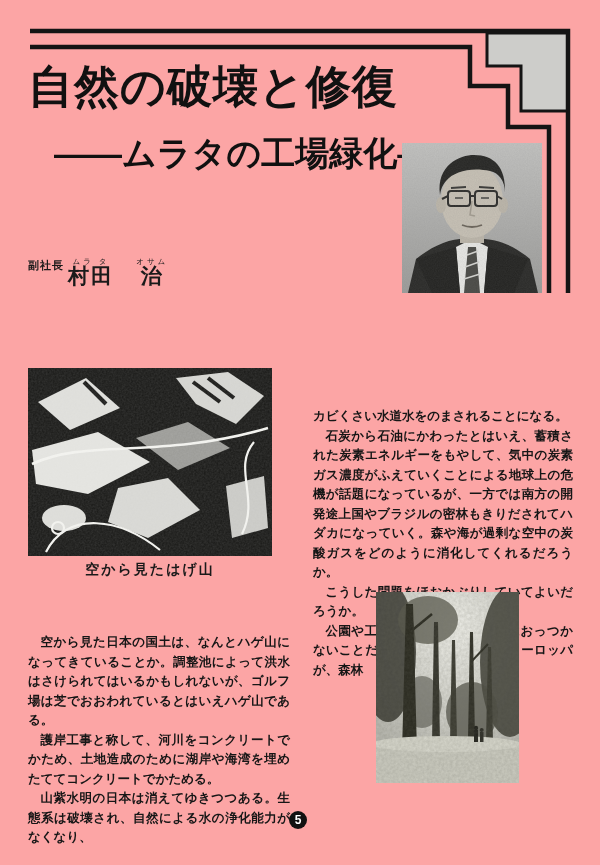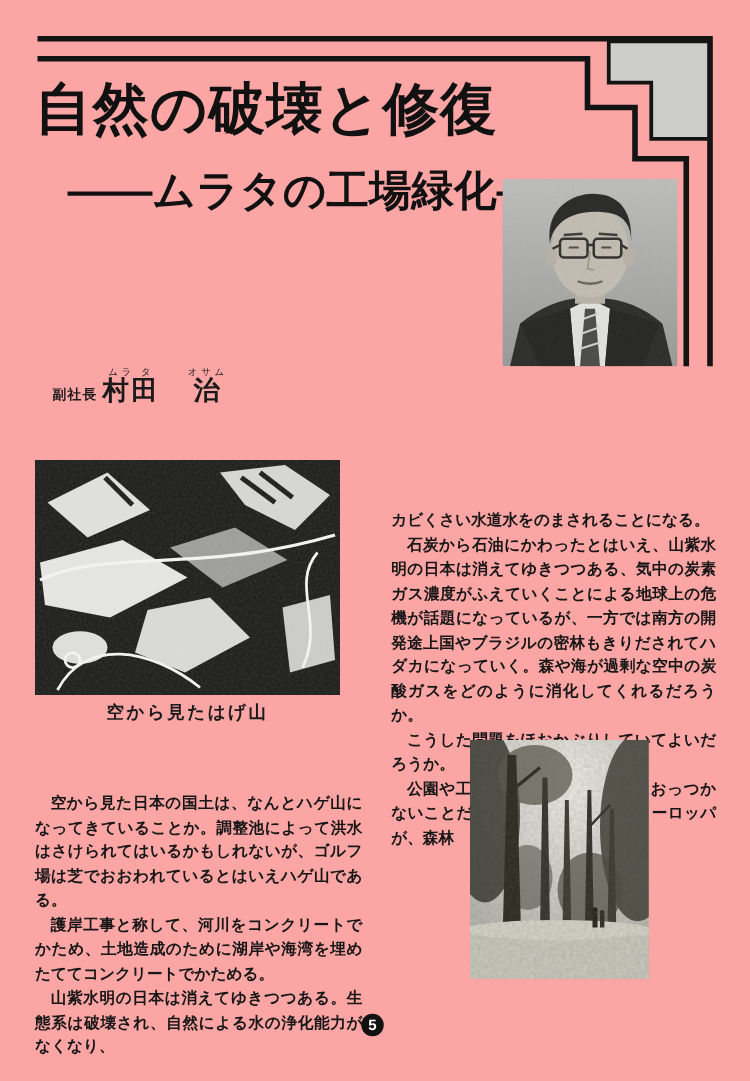--- a/index.html
+++ b/index.html
@@ -17,21 +17,21 @@
     font-size:45px;font-weight:900;letter-spacing:1px;line-height:1.1;
     color:#111;
   }
   .subtitle{
     position:absolute;left:54px;top:133px;width:360px;
     font-family:"Liberation Sans", sans-serif;
     font-size:34px;font-weight:900;letter-spacing:0px;line-height:1.2;
     color:#111;white-space:nowrap;
   }
   
-  .author{position:absolute;left:42px;top:258px;height:40px;display:flex;align-items:flex-end;margin-top:28px;}
+  .author{position:absolute;left:28px;top:258px;height:40px;display:flex;}
   .author .role{font-size:11px;font-weight:bold;padding-bottom:3px;margin-right:4px;letter-spacing:1px;}
   .author ruby{ruby-position:over;font-size:21px;font-weight:600;letter-spacing:2px;}
   .author ruby rt{font-size:7.5px;font-weight:normal;letter-spacing:3px;text-align:center;}
   .author .gap{width:15px;}
   
   .portrait{position:absolute;left:402px;top:143px;width:140px;height:150px;}
   
   .body-text{
     font-size:12.5px;line-height:19.5px;text-align:justify;
     word-break:break-all;font-weight:600;color:#161616;margin-top:47px;
@@ -160,21 +160,21 @@
   <div class="aerial-caption">空から見たはげ山</div>
 
   <div class="body-text left-col-text">
     <p>空から見た日本の国土は、なんとハゲ山になってきていることか。調整池によって洪水はさけられてはいるかもしれないが、ゴルフ場は芝でおおわれているとはいえハゲ山である。</p>
     <p>護岸工事と称して、河川をコンクリートでかため、土地造成のために湖岸や海湾を埋めたててコンクリートでかためる。</p>
     <p>山紫水明の日本は消えてゆきつつある。生態系は破壊され、自然による水の浄化能力がなくなり、</p>
   </div>
 
   <div class="body-text right-col-text">
     <p class="no-indent">カビくさい水道水をのまされることになる。</p>
-    <p>石炭から石油にかわったとはいえ、山紫水明の日本は消えてゆきつつある、気中の炭素ガス濃度がふえていくことによる地球上の危機が話題になっているが、一方では南方の開発途上国やブラジルの密林もきりだされてハダカになっていく。森や海が過剰な空中の炭酸ガスをどのように消化してくれるだろうか。</p>
+    <p>石炭から石油にかわったとはいえ、蓄積された炭素エネルギーをもやして、気中の炭素ガス濃度がふえていくことによる地球上の危機が話題になっているが、一方では南方の開発途上国やブラジルの密林もきりだされてハダカになっていく。森や海が過剰な空中の炭酸ガスをどのように消化してくれるだろうか。</p>
     <p>こうした問題をほおかぶりしていてよいだろうか。</p>
     <p>公園や工場・住宅の緑地の力ではおっつかないことだといわれてはいるが、ヨーロッパが、森林</p>
   </div>
 
   <svg class="forest" viewBox="0 0 143 191">
     <defs>
       <radialGradient id="sky" cx="0.55" cy="0.18" r="0.75">
         <stop offset="0" stop-color="#f2f2ec"></stop>
           <stop offset="0.55" stop-color="#d6d6cf"></stop>
           <stop offset="1" stop-color="#b9b9b1"></stop>

